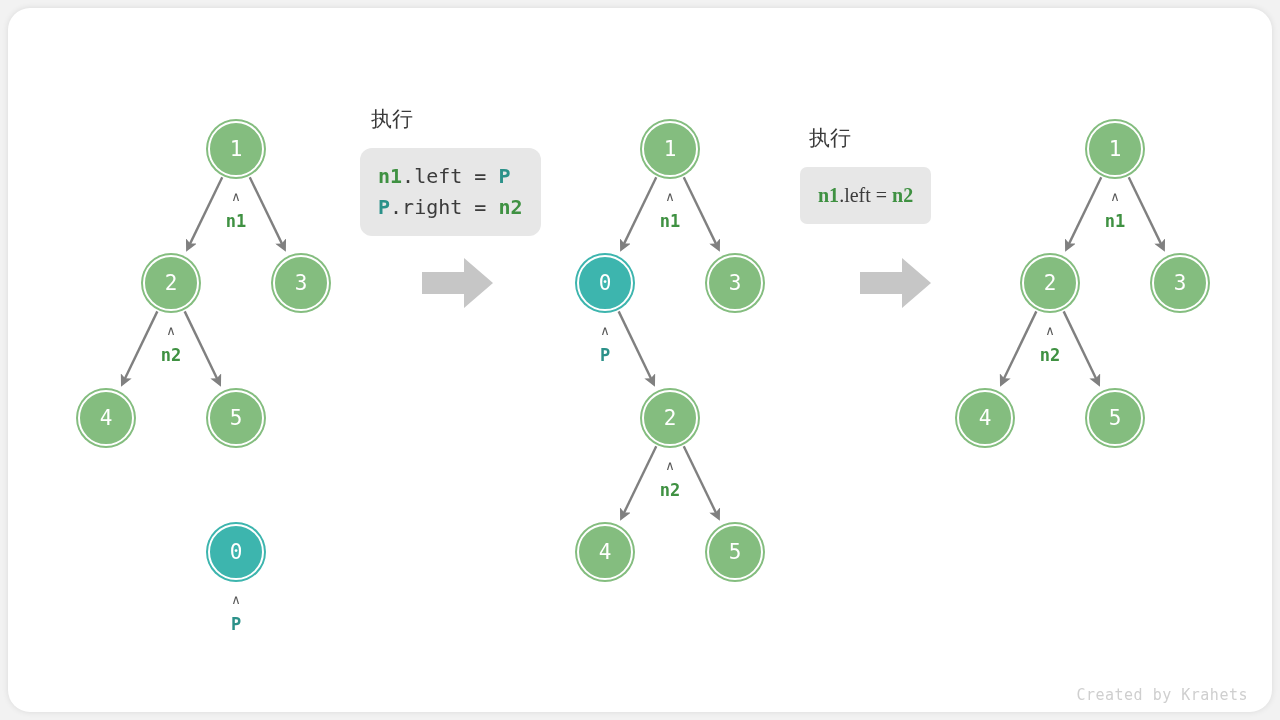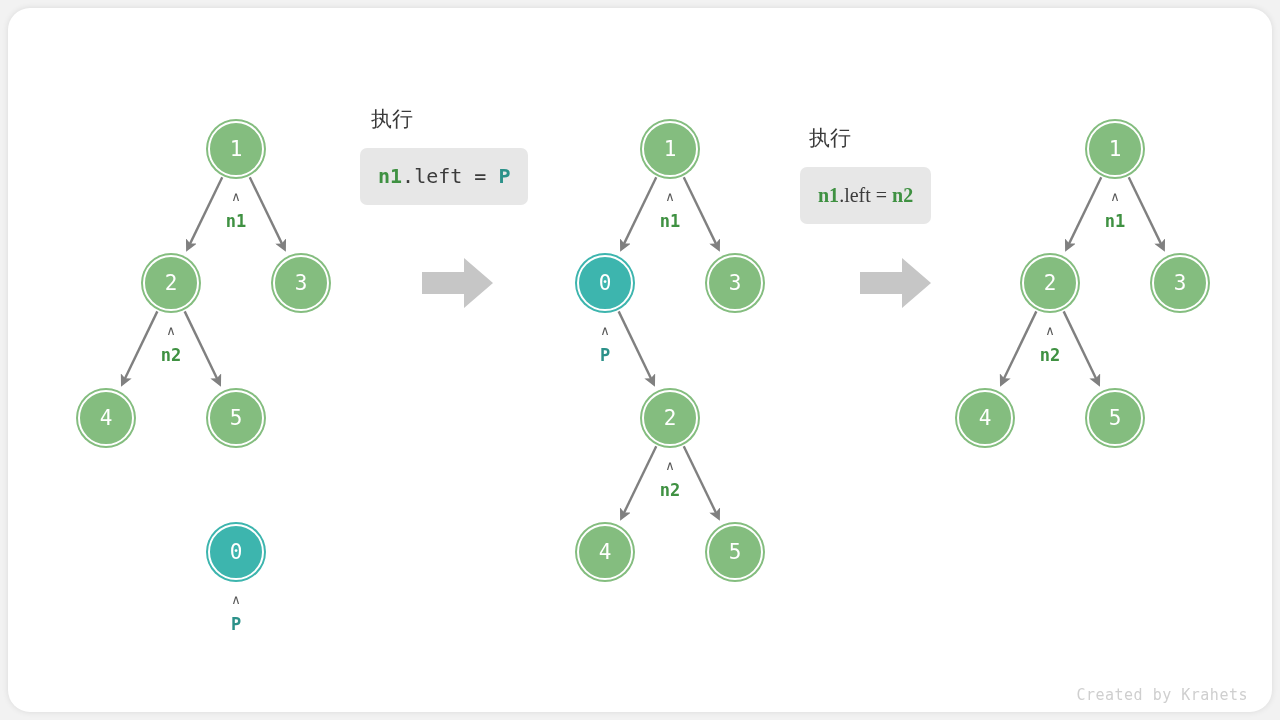--- a/index.html
+++ b/index.html
@@ -259,21 +259,21 @@
             <div class="caret">∧</div>
             <div class="pname green">n1</div>
           </div>
           <div class="ptr" style="left: 1012px; top: 316px;">
             <div class="caret">∧</div>
             <div class="pname green">n2</div>
           </div>
         </div>
       <div id="decor-root">
           <div class="step-label" style="left: 363px; top: 101px;">执行</div>
-          <div class="code-box" style="left: 352px; top: 140px;"><div><span class="tok-var">n1</span><span class="tok-plain">.left = </span><span class="tok-ptr">P</span></div></div>
+          <div class="code-box" style="left: 352px; top: 140px; border-radius: 12px;"><div><span class="tok-var">n1</span><span class="tok-plain">.left = </span><span class="tok-ptr">P</span></div><div><span class="tok-ptr">P</span><span class="tok-plain">.right = </span><span class="tok-var">n2</span></div></div>
           <div class="big-arrow" style="left: 414px; top: 248px;">
             <svg viewBox="0 0 72 54" xmlns="http://www.w3.org/2000/svg">
               <path d="M0,16 L42,16 L42,2 L71,27 L42,52 L42,38 L0,38 Z" fill="#c6c6c6"></path>
             </svg>
           </div>
           <div class="step-label" style="left: 801px; top: 120px;">执行</div>
           <div class="code-box" style="left: 792px; top: 159px; font-family: Liberation Serif, serif;"><div><span class="tok-var">n1</span><span class="tok-plain">.left = </span><span class="tok-var">n2</span></div></div>
           <div class="big-arrow" style="left: 852px; top: 248px;">
             <svg viewBox="0 0 72 54" xmlns="http://www.w3.org/2000/svg">
               <path d="M0,16 L42,16 L42,2 L71,27 L42,52 L42,38 L0,38 Z" fill="#c6c6c6"></path>

